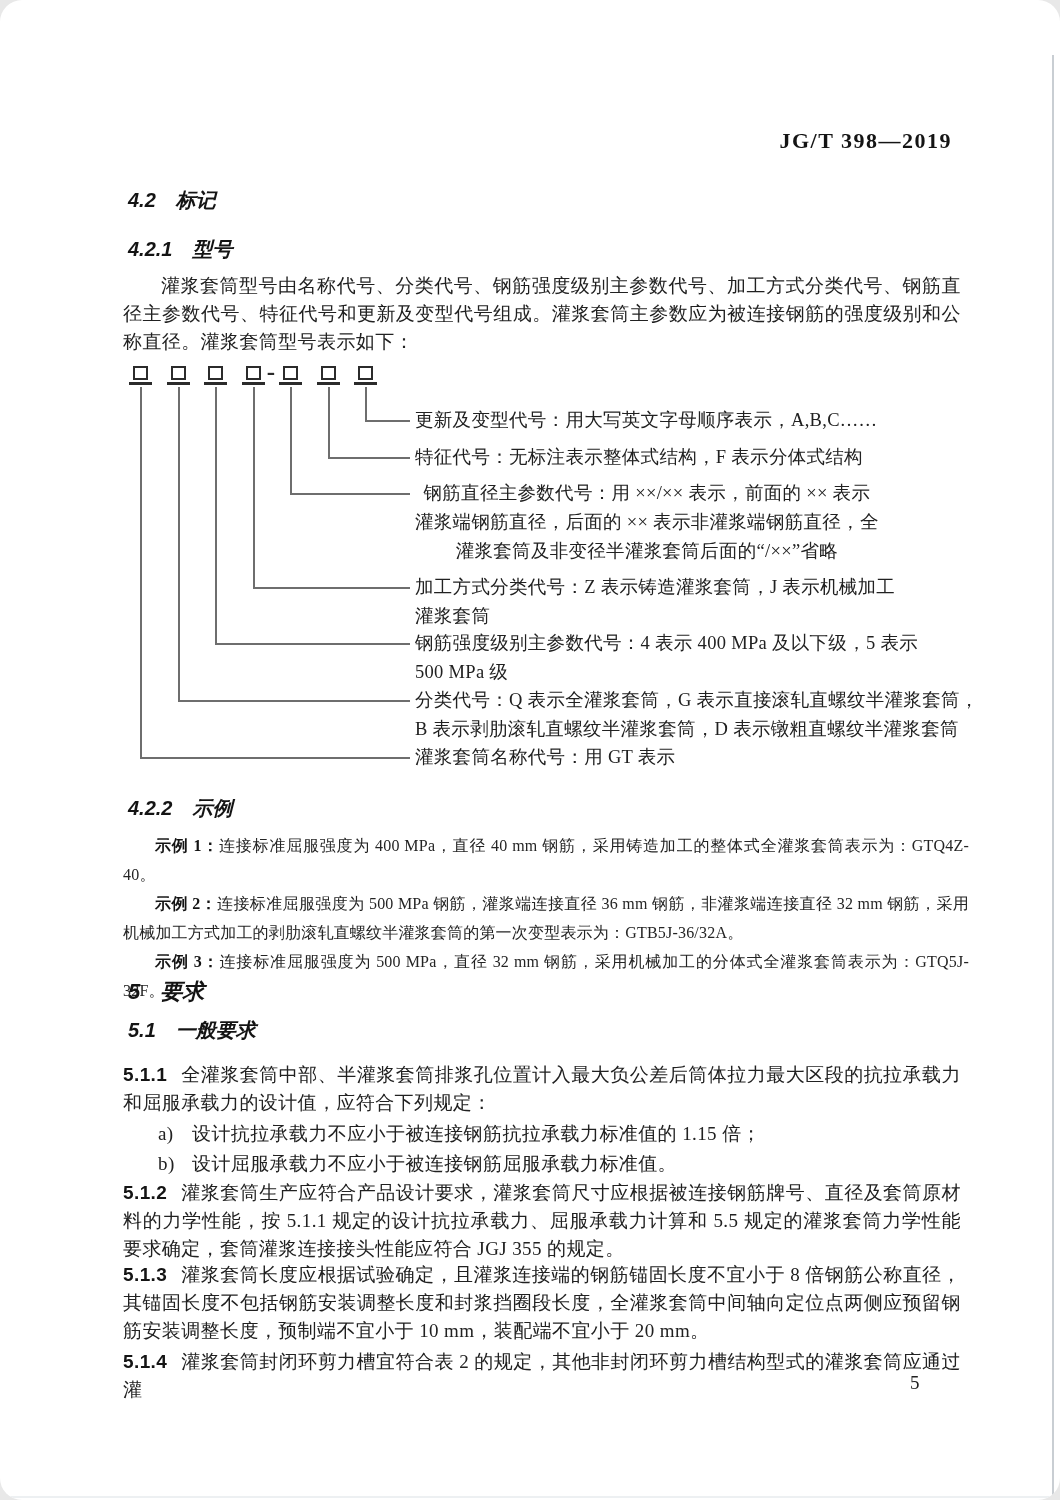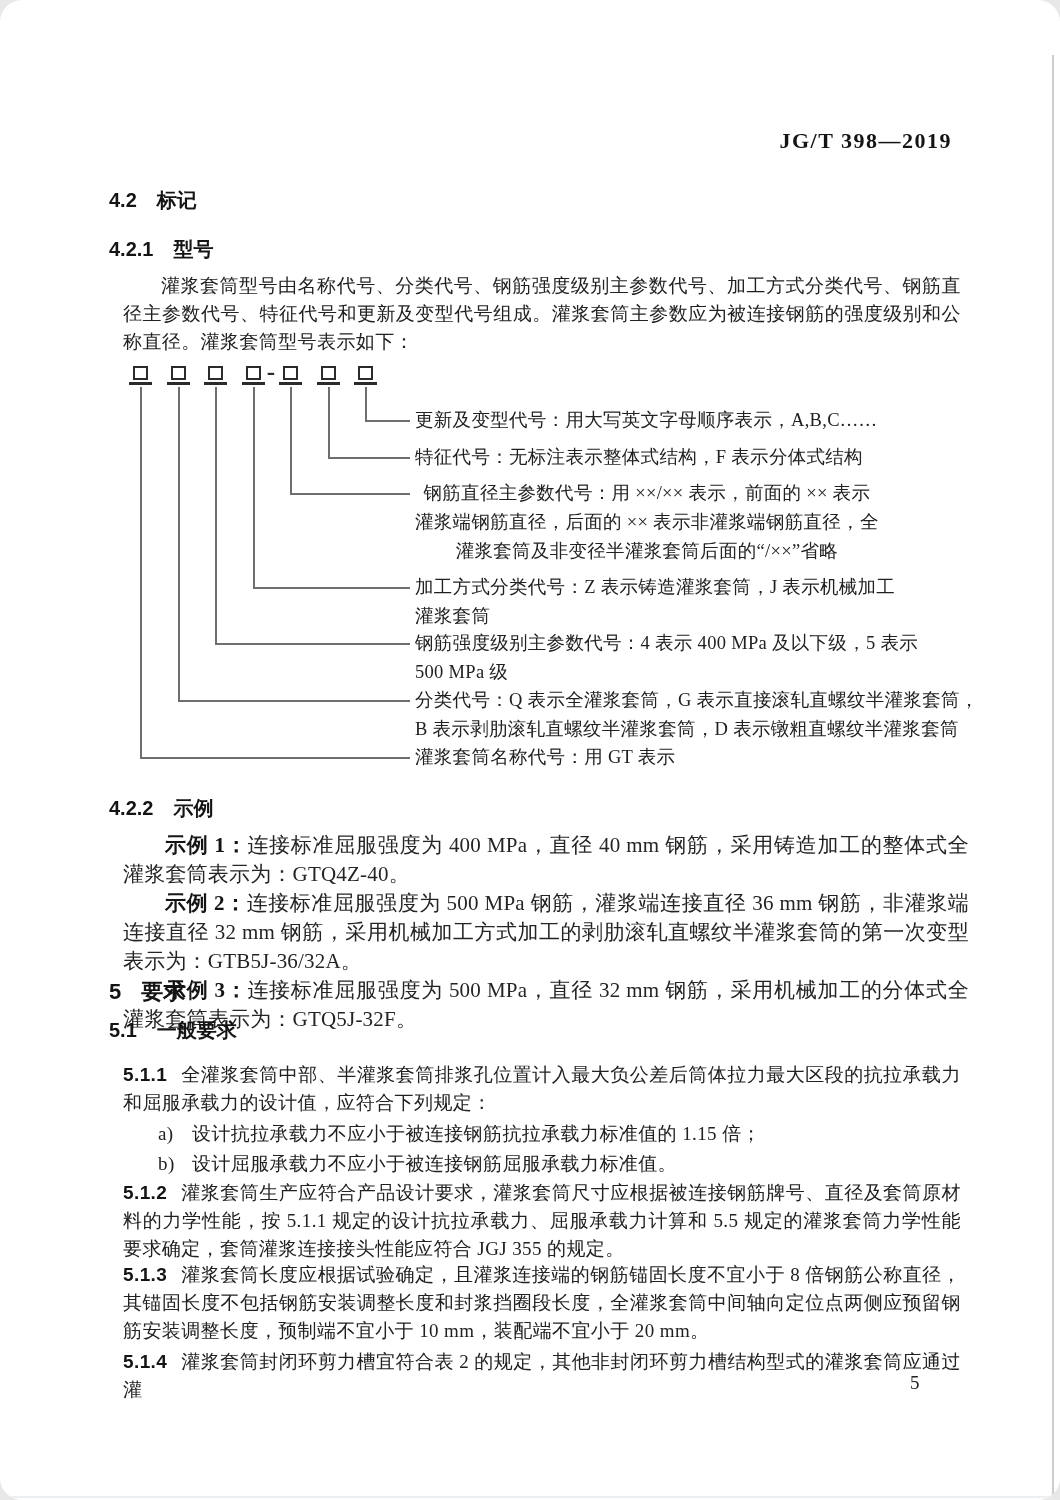--- a/index.html
+++ b/index.html
@@ -14,23 +14,23 @@
   }
   
   .scan-edge-v{position:absolute;left:1052px;top:55px;width:2px;height:1445px;background:#c9ced3;}
   .scan-edge-b{position:absolute;left:0;top:1496px;width:1060px;height:2px;background:#edf0f2;}
 
   .doc-code{
     position:absolute;top:128px;right:108px;
     font-size:22px;font-weight:bold;letter-spacing:1.5px;color:#141414;
   }
   .heading{
-    position:absolute;left:109px;
+    position:absolute;left:128px;
     font-family:"Liberation Sans","DejaVu Sans",sans-serif;
-    font-weight:bold;color:#141414;font-size:20px;white-space:nowrap;
+    font-weight:bold;color:#141414;font-size:20px;white-space:nowrap;font-style:italic;
   }
   .heading .num{margin-right:20px;}
   .body-par{
     position:absolute;left:123px;width:838px;
     font-size:19px;line-height:28px;letter-spacing:0.4px;
     text-align:justify;color:#212121;
   }
   .indent{text-indent:2em;}
   .cnum{
     font-family:"Liberation Sans","DejaVu Sans",sans-serif;
@@ -52,21 +52,21 @@
   .vline{position:absolute;width:1.5px;background:#6e6e6e;top:24px;}
   .hline{position:absolute;height:1.5px;background:#6e6e6e;}
   .dlabel{
     position:absolute;left:292px;
     font-size:18.5px;line-height:29px;letter-spacing:0.3px;color:#212121;white-space:nowrap;
   }
   
   .examples{position:absolute;left:123px;top:831px;width:846px;}
   .example{
     margin:0;text-indent:2em;text-align:justify;
-    font-size:21px;line-height:29px;letter-spacing:0.2px;color:#242424;
+    font-size:16px;line-height:29px;letter-spacing:0.2px;color:#242424;
   }
   .ex-label{font-weight:bold;color:#141414;}
   
   .sublist{position:absolute;left:158px;top:1119px;width:806px;}
   .subitem{margin:0;font-size:19px;line-height:30px;letter-spacing:0.4px;color:#212121;}
   .subitem .marker{display:inline-block;min-width:34px;}
   .page-num{
     position:absolute;left:910px;top:1372px;
     font-size:19px;color:#212121;
   }

